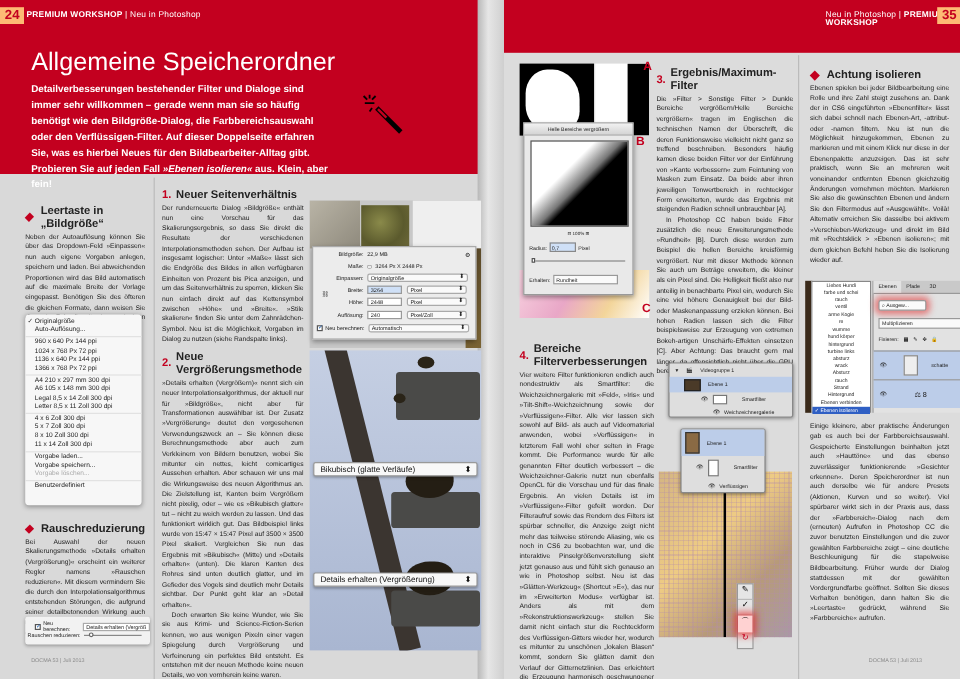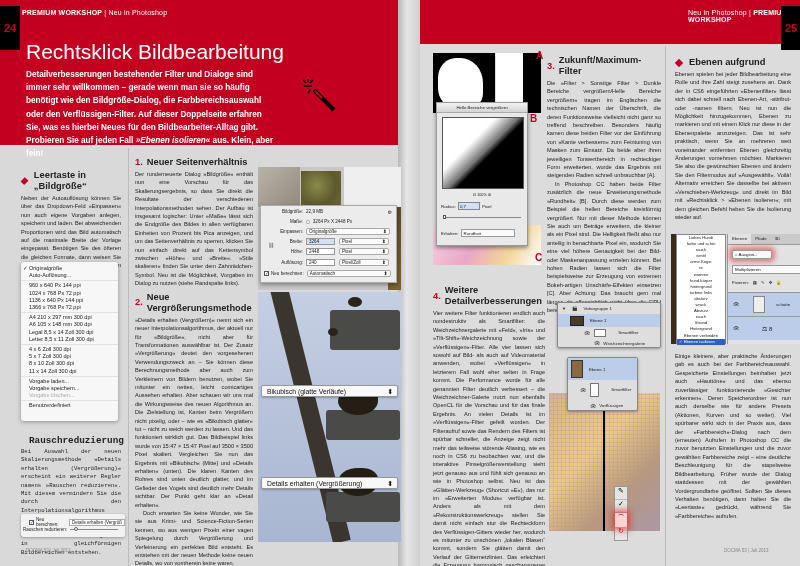--- a/index.html
+++ b/index.html
@@ -3,21 +3,21 @@
 <meta charset="utf-8">
 <style>
 *{box-sizing:border-box;margin:0;padding:0}
 html,body{width:800px;height:566px;overflow:hidden;background:#1a1a1a}
 body{font-family:"Liberation Sans",sans-serif;position:relative}
 .spread{position:absolute;left:0;top:0;width:800px;height:566px;background:#d9d9d9;overflow:hidden}
 .redband{position:absolute;left:0;top:0;width:800px;height:145px;background:#c3001f}
 .redband.rside{left:420px;width:380px;height:44px}
 .graybg-right{position:absolute;left:420px;top:44px;width:380px;height:522px;background:#dcdcdc}
 .gutter{position:absolute;left:398px;top:0;width:22px;height:566px;background:linear-gradient(90deg,#b8b8b8,#e6e6e6 40%,#cfcfcf)}
-.pnum{position:absolute;top:6px;background:#000000;color:#c3001f;font-weight:bold;font-size:11px;padding:16px 4px}
+.pnum{position:absolute;top:6px;background:#fdba74;color:#c3001f;font-weight:bold;font-size:11px;padding:1px 4px}
 .hdr{position:absolute;top:9px;color:#fff;font-size:7px;font-weight:bold;letter-spacing:.2px}
 .hdr .thin{font-weight:normal}
 h1{position:absolute;left:26px;top:40px;color:#fff;font-size:21px;font-weight:normal}
 .intro{position:absolute;left:26px;top:68px;width:250px;color:#fff;font-size:8.2px;font-weight:bold;line-height:13.2px}
 .intro i{font-style:italic}
 .wand{position:absolute;left:300px;top:76px}
 .col{position:absolute;font-size:5.6px;line-height:8.4px;color:#222}
 .col p{text-align:justify}
 .sec-title{font-size:9.3px;font-weight:bold;color:#222;margin-bottom:2px;display:flex;align-items:center;gap:4px;line-height:11px}
 .sec-title .num{color:#c3001f}
@@ -57,38 +57,38 @@
   <div class="redband rside"></div>
   <div class="graybg-right"></div>
   <div class="gutter"></div>
 
   <div class="pnum" style="left:0;top:6px;">24</div>
   <div class="hdr" style="left:22px;">
     <span>PREMIUM WORKSHOP</span>
     <span class="thin">|</span>
     <span class="thin">Neu in Photoshop</span>
   </div>
-  <h1>Rechtsklick Bildbearbeitung</h1>
+  <h1>Allgemeine Speicherordner</h1>
   <div class="intro"><span>Detailverbesserungen bestehender Filter und Dialoge sind immer sehr willkommen – gerade wenn man sie so häufig benötigt wie den Bildgröße-Dialog, die Farbbereichsauswahl oder den Verflüssigen-Filter. Auf dieser Doppelseite erfahren Sie, was es hierbei Neues für den Bildbearbeiter-Alltag gibt. Probieren Sie auf jeden Fall </span><i>»Ebenen isolieren«</i><span> aus. Klein, aber fein!</span></div>
   <svg class="wand" width="40" height="40">
     <line x1="14" y1="14" x2="34" y2="34" stroke="#000" stroke-width="4"></line>
     <line x1="15" y1="15" x2="22" y2="22" stroke="#c3001f" stroke-width="2"></line>
     <line x1="4" y1="10" x2="12" y2="10" stroke="#000" stroke-width="1.5"></line>
     <line x1="8" y1="3" x2="8" y2="6" stroke="#000" stroke-width="1.5"></line>
     <line x1="3" y1="4" x2="6" y2="7" stroke="#000" stroke-width="1.5"></line>
     <line x1="13" y1="4" x2="10" y2="7" stroke="#000" stroke-width="1.5"></line>
     <line x1="10" y1="14" x2="8" y2="17" stroke="#000" stroke-width="1.5"></line>
   </svg>
 
   <div class="hdr" style="left:688px;">
     <span class="thin">Neu in Photoshop</span>
     <span class="thin">|</span>
     <span>PREMIUM WORKSHOP</span>
   </div>
-  <div class="pnum" style="left:781px;">25</div>
+  <div class="pnum" style="left:781px;">35</div>
 
   <div class="divider" style="left:128px;top:148px;height:418px;"></div>
   <div class="divider" style="left:665px;top:46px;height:520px;"></div>
 
   <div class="col" style="left:21px;top:170px;width:100px;">
     <div class="sec-title">
         <span class="diamond"></span>
         <span>Leertaste in „Bildgröße“</span>
       </div>
     <p>Neben der Autoauflösung können Sie über das Dropdown-Feld »Einpassen« nun auch eigene Vorgaben anlegen, speichern und laden. Bei abweichenden Proportionen wird das Bild automatisch auf die maximale Breite der Vorlage eingepasst. Benötigen Sie des öfteren die gleichen Formate, dann weisen Sie diese in Zukunft mit einem einzigen Klick im »Bildgröße«-Dialog zu.</p>
@@ -120,21 +120,21 @@
       <div class="grp">
         <div style="position: relative;"><span>Vorgabe laden...</span></div>
         <div style="position: relative;"><span>Vorgabe speichern...</span></div>
         <div class="dis" style="position: relative;"><span>Vorgabe löschen...</span></div>
       </div>
       <div class="grp">
         <div style="position: relative;"><span>Benutzerdefiniert</span></div>
       </div>
     </div>
 
-  <div class="col" style="left:21px;top:435px;width:100px;font-family:Liberation Mono, monospace;">
+  <div class="col" style="left:21px;top:435px;width:100px;">
     <div class="sec-title">
         <span class="diamond"></span>
         <span>Rauschreduzierung</span>
       </div>
     <p>Bei Auswahl der neuen Skalierungsmethode »Details erhalten (Vergrößerung)« erscheint ein weiterer Regler namens »Rauschen reduzieren«. Mit diesem vermindern Sie die durch den Interpolationsalgorithmus entstehenden Störungen, die aufgrund seiner detailbetonenden Wirkung auch in gleichförmigen Bildbereichen entstehen.</p>
   </div>
 
   <div class="noise">
     <div style="position:absolute;left:8px;top:3px;display:flex;align-items:center;gap:2px;">
       <span style="display:inline-block;width:5px;height:5px;border:1px solid #555;background:#fff;font-size:5px;line-height:3px;color:#1a5fb4;">✓</span>
@@ -246,30 +246,30 @@
       </div>
     <div style="position:absolute;left:4px;top:126px;display:flex;align-items:center;gap:2px;">
         <span>Erhalten:</span>
         <span style="background:#fafafa;border:1px solid #999;width:54px;height:8px;padding:0 2px;line-height:7px;">Rundheit</span>
       </div>
   </div>
 
   <div class="col" style="left:547px;top:55px;width:114px;">
     <div class="sec-title">
         <span class="num">3.</span>
-        <span>Zukunft/Maximum-Filter</span>
+        <span>Ergebnis/Maximum-Filter</span>
       </div>
     <p>Die »Filter &gt; Sonstige Filter &gt; Dunkle Bereiche vergrößern/Helle Bereiche vergrößern« tragen im Englischen die technischen Namen der Überschrift, die deren Funktionsweise vielleicht nicht ganz so treffend beschreiben. Besonders häufig kamen diese beiden Filter vor der Einführung von »Kante verbessern« zum Feintuning von Masken zum Einsatz. Da beide aber ihren jeweiligen Tonwertbereich in rechteckiger Form erweiterten, wurde das Ergebnis mit steigenden Radien schnell unbrauchbar [A].</p>
     <p style="text-indent:8px;">In Photoshop CC haben beide Filter zusätzlich die neue Erweiterungsmethode »Rundheit« [B]. Durch diese werden zum Beispiel die hellen Bereiche kreisförmig vergrößert. Nur mit dieser Methode können Sie auch um Beträge erweitern, die kleiner als ein Pixel sind. Die Helligkeit fließt also nur anteilig in benachbarte Pixel ein, wodurch Sie eine viel höhere Genauigkeit bei der Bild- oder Maskenanpassung erzielen können. Bei hohen Radien lassen sich die Filter beispielsweise zur Erzeugung von extremen Bokeh-artigen Unschärfe-Effekten einsetzen [C]. Aber Achtung: Das braucht gern mal länger, da offensichtlich nicht über die GPU berechnet wird.</p>
   </div>
 
   <div class="col" style="left:433px;top:285px;width:112px;">
     <div class="sec-title">
         <span class="num">4.</span>
-        <span>Weitere Detailverbesserungen</span>
+        <span>Bereiche Filterverbesserungen</span>
       </div>
     <p>Vier weitere Filter funktionieren endlich auch nondestruktiv als Smartfilter: die Weichzeichnergalerie mit »Feld«, »Iris« und »Tilt-Shift«-Weichzeichnung sowie der »Verflüssigen«-Filter. Alle vier lassen sich sowohl auf Bild- als auch auf Videomaterial anwenden, wobei »Verflüssigen« in letzterem Fall wohl eher selten in Frage kommt. Die Performance wurde für alle genannten Filter deutlich verbessert – die Weichzeichner-Galerie nutzt nun ebenfalls OpenCL für die Vorschau und für das finale Ergebnis. An vielen Details ist im »Verflüssigen«-Filter gefeilt worden. Der Filteraufruf sowie das Rendern des Filters ist spürbar schneller, die Anzeige zeigt nicht mehr das teilweise störende Aliasing, wie es noch in CS6 zu beobachten war, und die interaktive Pinselgrößenverstellung sieht jetzt genauso aus und fühlt sich genauso an wie in Photoshop selbst. Neu ist das »Glätten-Werkzeug« (Shortcut »E«), das nur im »Erweiterten Modus« verfügbar ist. Anders als mit dem »Rekonstruktionswerkzeug« stellen Sie damit nicht einfach stur die Rechteckform des Verflüssigen-Gitters wieder her, wodurch es mitunter zu unschönen „lokalen Blasen“ kommt, sondern Sie glätten damit den Verlauf der Gitternetzlinien. Das erleichtert die Erzeugung harmonisch geschwungener Linien.</p>
 
   </div>
 
   <div class="imgbox" style="left:549px;top:393px;width:111px;height:138px;background:repeating-linear-gradient(0deg,rgba(180,140,170,.3) 0 1px,transparent 1px 4px),repeating-linear-gradient(90deg,rgba(180,140,170,.3) 0 1px,transparent 1px 4px),linear-gradient(135deg,#d4b582,#eecb84 40%,#b79a79 70%,#a89aa6);">
     <div style="position:absolute;left:54px;top:0;width:2px;height:138px;background:#000;"></div>
   </div>
   <div class="tools">
     <div style="height:13px;border-bottom:1px solid #bbb;text-align:center;font-size:7px;">✎</div>
@@ -311,21 +311,21 @@
       </div>
     <div class="r" style="top:42px;height:11px;padding-left:22px;gap:3px;">
         <span class="eye">👁</span>
         <span>Verflüssigen</span>
       </div>
   </div>
 
   <div class="col" style="left:675px;top:57px;width:116px;">
     <div class="sec-title">
         <span class="diamond"></span>
-        <span>Ebenen aufgrund</span>
+        <span>Achtung isolieren</span>
       </div>
     <p>Ebenen spielen bei jeder Bildbearbeitung eine Rolle und ihre Zahl steigt zusehens an. Dank der in CS6 eingeführten »Ebenenfilter« lässt sich dabei schnell nach Ebenen-Art, -attribut- oder -namen filtern. Neu ist nun die Möglichkeit hinzugekommen, Ebenen zu markieren und mit einem Klick nur diese in der Ebenenpalette anzuzeigen. Das ist sehr praktisch, wenn Sie an mehreren weit voneinander entfernten Ebenen gleichzeitig Änderungen vornehmen möchten. Markieren Sie also die gewünschten Ebenen und ändern Sie den Filtermodus auf »Ausgewählt«. Voilà! Alternativ erreichen Sie dasselbe bei aktivem »Verschieben-Werkzeug« und direkt im Bild mit »Rechtsklick &gt; »Ebenen isolieren«; mit dem gleichen Befehl heben Sie die Isolierung wieder auf.</p>
   </div>
 
   <div style="position:absolute;left:671px;top:234px;width:6px;height:110px;background:#3a2a1a;"></div>
   <div class="layermenu" id="lm">
       <div>Liebes Hundi</div>
       <div>farbe und schei</div>
       <div>rauch</div>
       <div>ventil</div>

